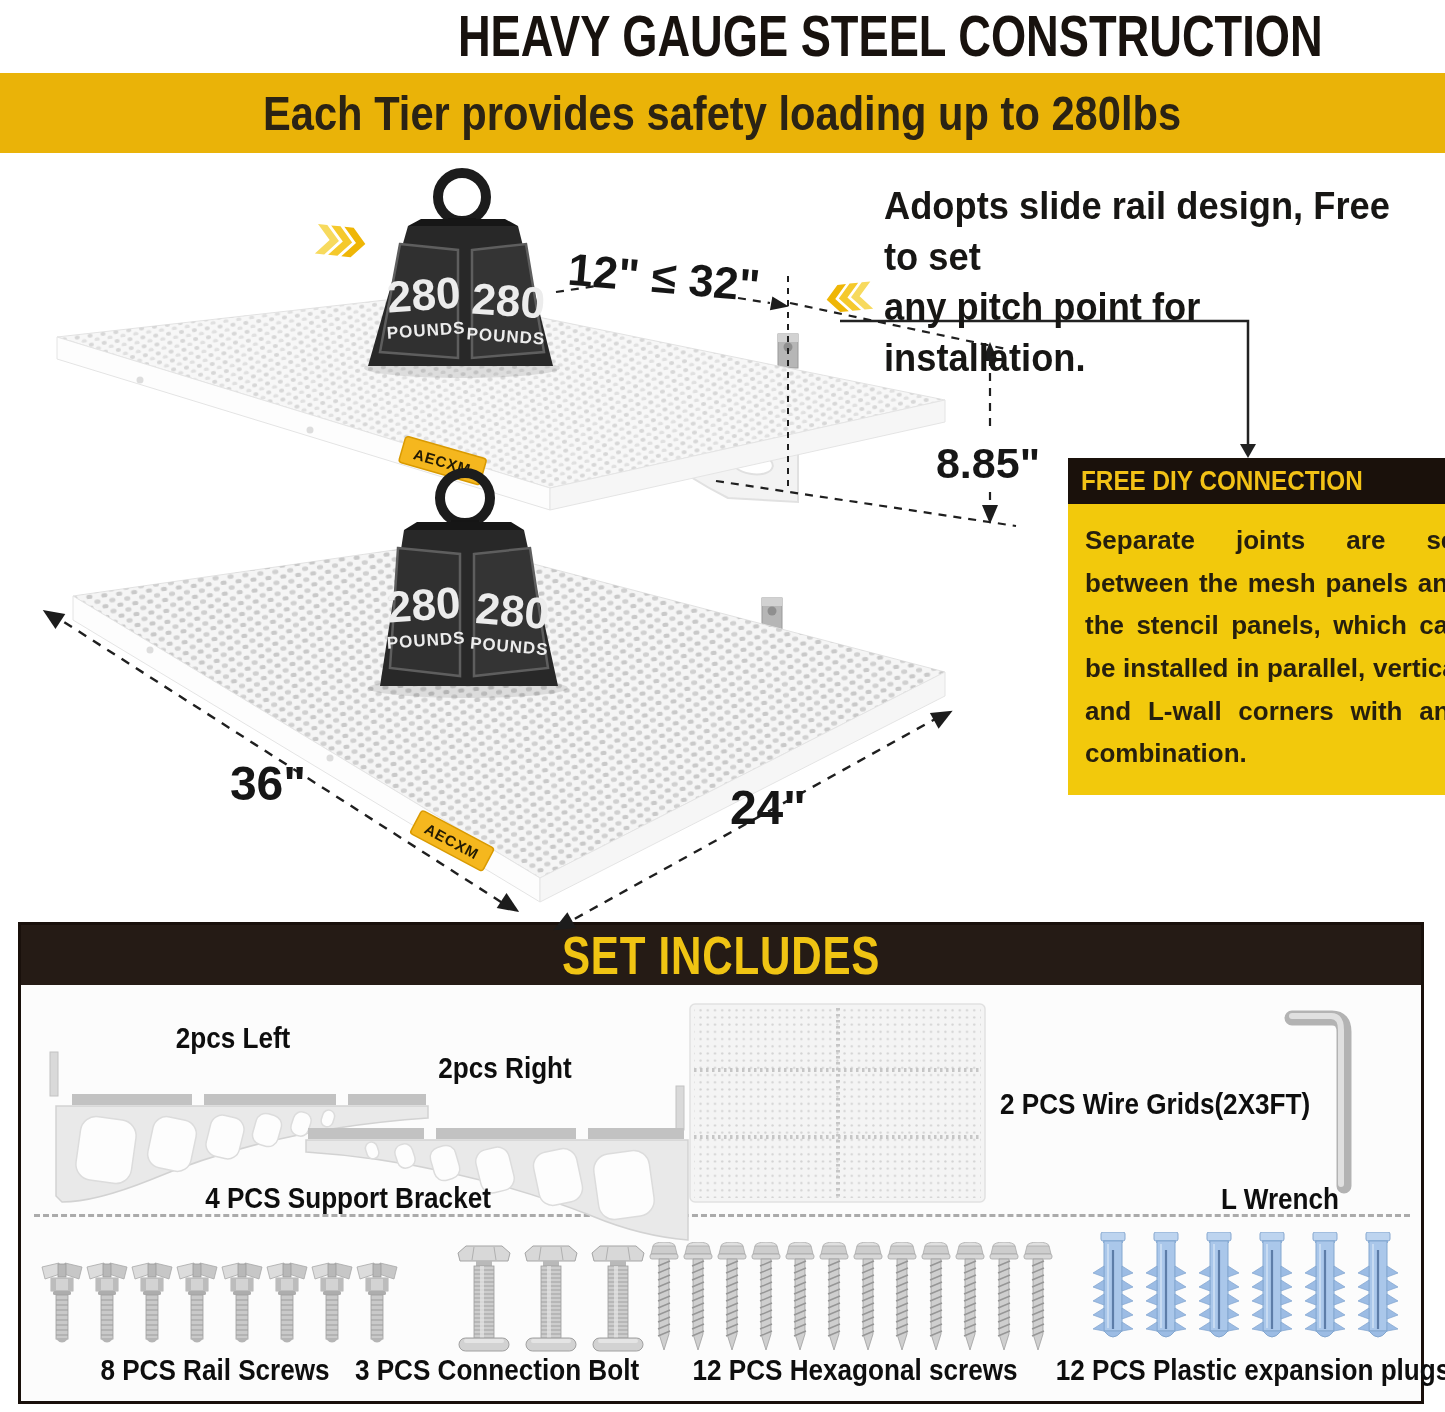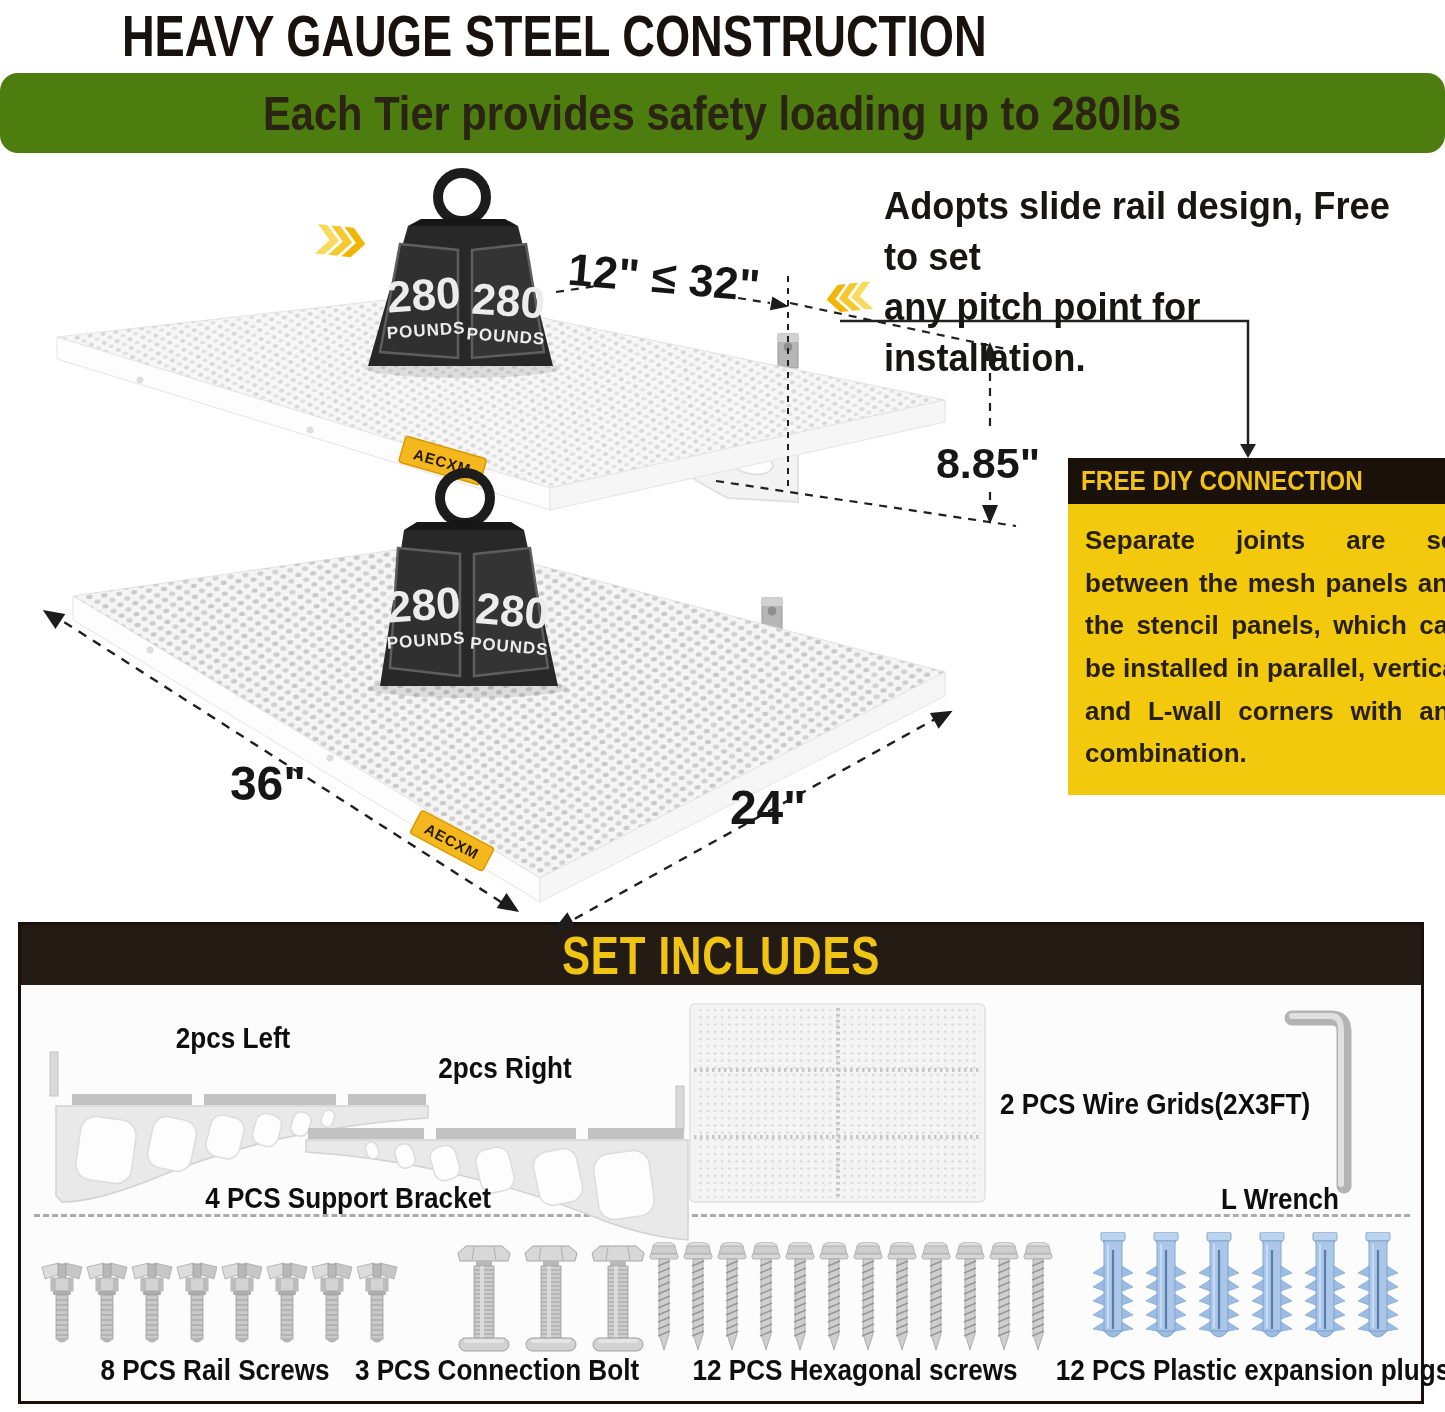--- a/index.html
+++ b/index.html
@@ -1,23 +1,23 @@
 <!DOCTYPE html>
 <html><head>
 <meta charset="utf-8">
 <style>
   html,body{margin:0;padding:0;background:#fff;}
   .page{position:relative;width:1445px;height:1412px;background:#ffffff;overflow:hidden;
         font-family:"Liberation Sans", sans-serif;}
   .abs{position:absolute;}
   
-  .title{top:2px;left:0;width:100%;text-align:left;font-weight:900;font-size:58px;color:#18120e;letter-spacing:0;}
+  .title{top:2px;left:0;width:100%;text-align:right;font-weight:900;font-size:58px;color:#18120e;letter-spacing:0;}
   .title>span{display:inline-block;transform:scaleX(.78);transform-origin:center;white-space:nowrap;}
   
-  .banner{top:73px;left:0;width:100%;height:80px;background:#4d7c0f;display:flex;align-items:center;justify-content:center;border-radius:18px;}
+  .banner{top:73px;left:0;width:100%;height:80px;background:#eab308;display:flex;align-items:center;justify-content:center;}
   .banner>span{font-size:49px;font-weight:800;color:#2b2314;transform:scaleX(.85);white-space:nowrap;}
   
   .adopts{top:181px;left:884px;width:560px;font-size:39px;font-weight:700;color:#171614;line-height:1.3;transform:scaleX(.93);transform-origin:left top;}
   
   .diy{top:458px;left:1068px;width:413px;}
   .diy-h{background:#1a110b;color:#f2c216;font-size:27px;font-weight:800;padding:8px 13px 7px;}
   .diy-h>span{display:inline-block;transform:scaleX(.9);transform-origin:left center;white-space:nowrap;}
   .diy-b{background:#f2c90c;color:#261f0e;font-weight:700;font-size:26px;line-height:1.64;text-align:justify;padding:15px 17px 20px;}
   
   .setbox{top:922px;left:18px;width:1406px;height:482px;border:3px solid #19100b;box-sizing:border-box;background:#fcfcfc;}

